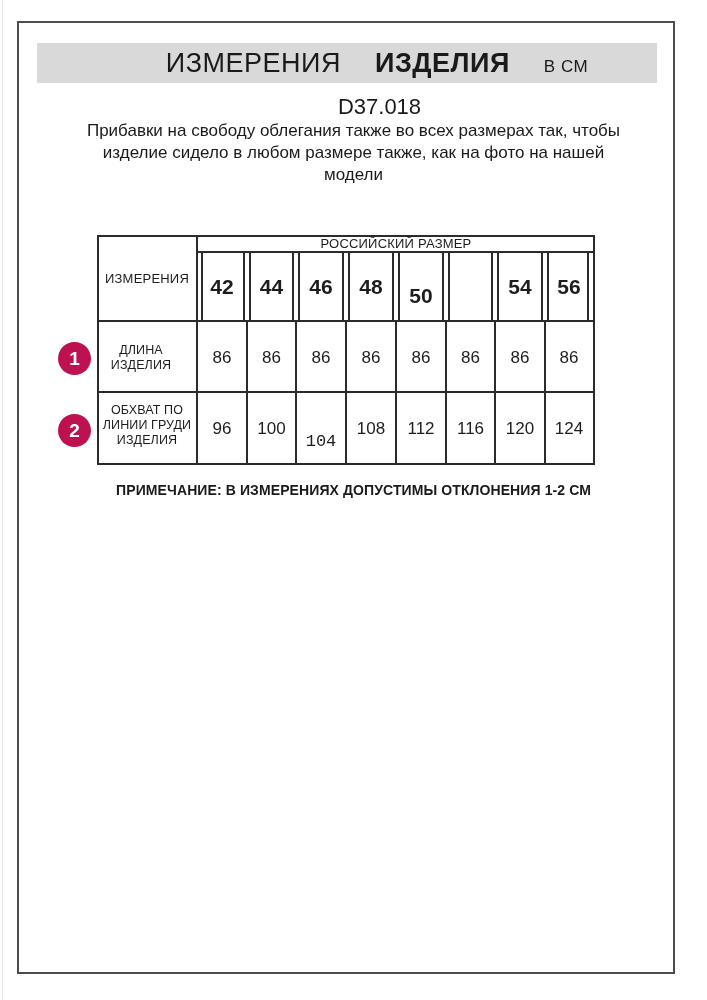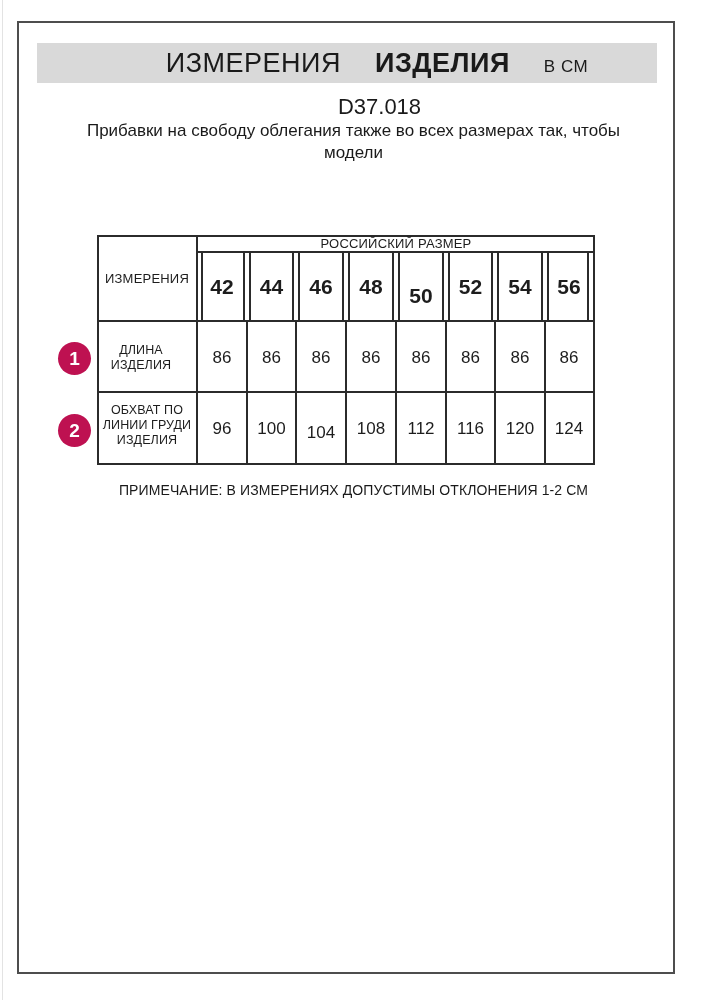--- a/index.html
+++ b/index.html
@@ -39,41 +39,42 @@
   .group{font-size:13px;letter-spacing:.2px;text-align:center;}
   .size-h{font-size:21px;font-weight:700;}
   .val{font-size:17px;}
   .rlabel{flex-direction:column;font-size:12.5px;line-height:15px;text-align:center;letter-spacing:.1px;}
   .badge{
     position:absolute;width:33px;height:33px;border-radius:50%;background:#be1151;
     color:#ffffff;font-size:19px;font-weight:700;display:flex;align-items:center;justify-content:center;
   }
   .note{
     position:absolute;left:0;top:482px;width:707px;text-align:center;
-    font-size:14px;font-weight:400;letter-spacing:.1px;
+    font-size:14px;font-weight:700;letter-spacing:.1px;
   }
 </style>
 </head>
 <body>
 
 <div class="edge-line"></div>
 <div class="page-frame"></div>
 
 <div class="title-bar">
   <div class="title-group">
     <span class="t1">ИЗМЕРЕНИЯ</span>
     <span class="t2">ИЗДЕЛИЯ</span>
     <span class="t3">В СМ</span>
   </div>
 </div>
 
 <div class="model-code">D37.018</div>
 
 <div class="intro">
   <div>Прибавки на свободу облегания также во всех размерах так, чтобы</div>
+  <div>изделие сидело в любом размере также, как на фото на нашей</div>
   <div>модели</div>
 </div>
 
 <div class="size-table">
 
   <div class="glh" style="left:0;top:0;width:498px;"></div>
   <div class="glh" style="left:100px;top:16px;width:398px;"></div>
   <div class="glh" style="left:0;top:85px;width:498px;"></div>
   <div class="glh" style="left:0;top:156px;width:498px;"></div>
   <div class="glh" style="left:0;top:228px;width:498px;"></div>
@@ -108,21 +109,20 @@
   <div class="glv" style="left:447px;top:87px;height:143px;"></div>
 
   <div class="cell corner" style="left:0;top:0;width:100px;height:87px;">ИЗМЕРЕНИЯ</div>
   <div class="cell group" style="left:100px;top:0;width:398px;height:16px;">РОССИЙСКИЙ РАЗМЕР</div>
 
   <div class="cell size-h" style="left:100px;top:16px;width:50px;height:71px;">42</div>
   <div class="cell size-h" style="left:150px;top:16px;width:49px;height:71px;">44</div>
   <div class="cell size-h" style="left:199px;top:16px;width:50px;height:71px;">46</div>
   <div class="cell size-h" style="left:249px;top:16px;width:50px;height:71px;">48</div>
   <div class="cell size-h" style="left:299px;top:16px;width:50px;height:90px;">50</div>
-  <div class="cell size-h" style="left:349px;top:16px;width:49px;height:71px;">52</div>
   <div class="cell size-h" style="left:398px;top:16px;width:50px;height:71px;">54</div>
   <div class="cell size-h" style="left:448px;top:16px;width:48px;height:71px;">56</div>
 
   <div class="cell rlabel" style="left:0;top:87px;width:88px;height:71px;">
     <div>ДЛИНА</div>
     <div>ИЗДЕЛИЯ</div>
   </div>
   <div class="cell val" style="left:100px;top:87px;width:50px;height:71px;">86</div>
   <div class="cell val" style="left:150px;top:87px;width:49px;height:71px;">86</div>
   <div class="cell val" style="left:199px;top:87px;width:50px;height:71px;">86</div>
@@ -132,21 +132,21 @@
   <div class="cell val" style="left:398px;top:87px;width:50px;height:71px;">86</div>
   <div class="cell val" style="left:448px;top:87px;width:48px;height:71px;">86</div>
 
   <div class="cell rlabel" style="left:0;top:158px;width:100px;height:64px;">
     <div>ОБХВАТ ПО</div>
     <div>ЛИНИИ ГРУДИ</div>
     <div>ИЗДЕЛИЯ</div>
   </div>
   <div class="cell val" style="left:100px;top:158px;width:50px;height:72px;">96</div>
   <div class="cell val" style="left:150px;top:158px;width:49px;height:72px;">100</div>
-  <div class="cell val" style="left:199px;top:162px;width:50px;height:72px;">104</div>
+  <div class="cell val" style="left:199px;top:170px;width:50px;height:72px;font-family:Liberation Mono, monospace;">104</div>
   <div class="cell val" style="left:249px;top:158px;width:50px;height:72px;">108</div>
   <div class="cell val" style="left:299px;top:158px;width:50px;height:72px;text-align:center;">112</div>
   <div class="cell val" style="left:349px;top:158px;width:49px;height:72px;">116</div>
   <div class="cell val" style="left:398px;top:158px;width:50px;height:72px;">120</div>
   <div class="cell val" style="left:448px;top:158px;width:48px;height:72px;">124</div>
 </div>
 
 <div class="badge" style="left:58px;top:342px;">1</div>
 <div class="badge" style="left:58px;top:414px;">2</div>
 

